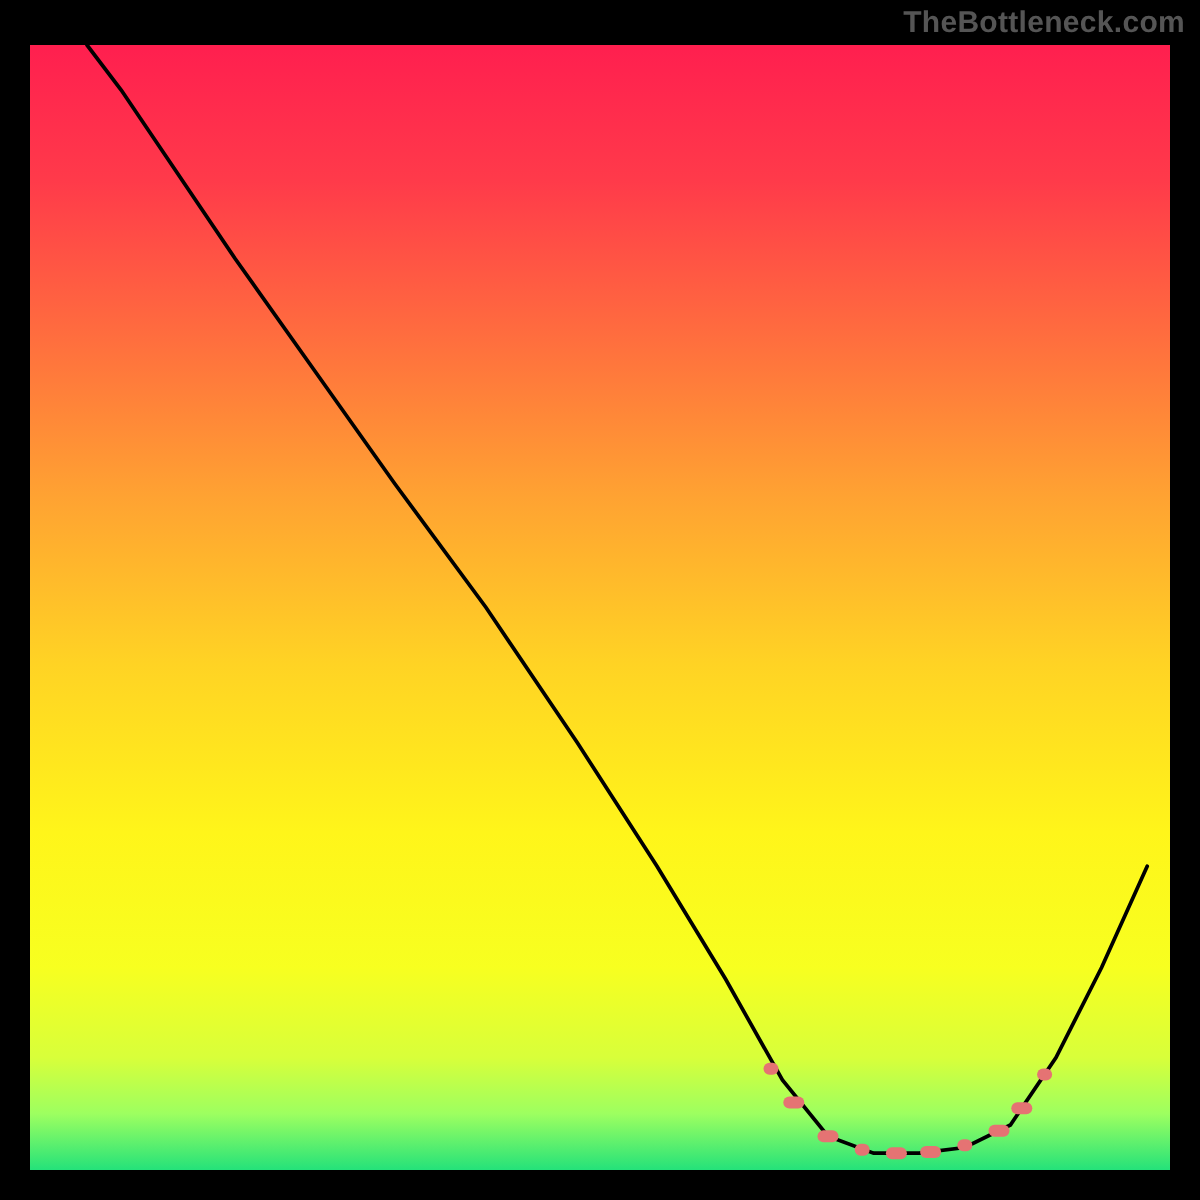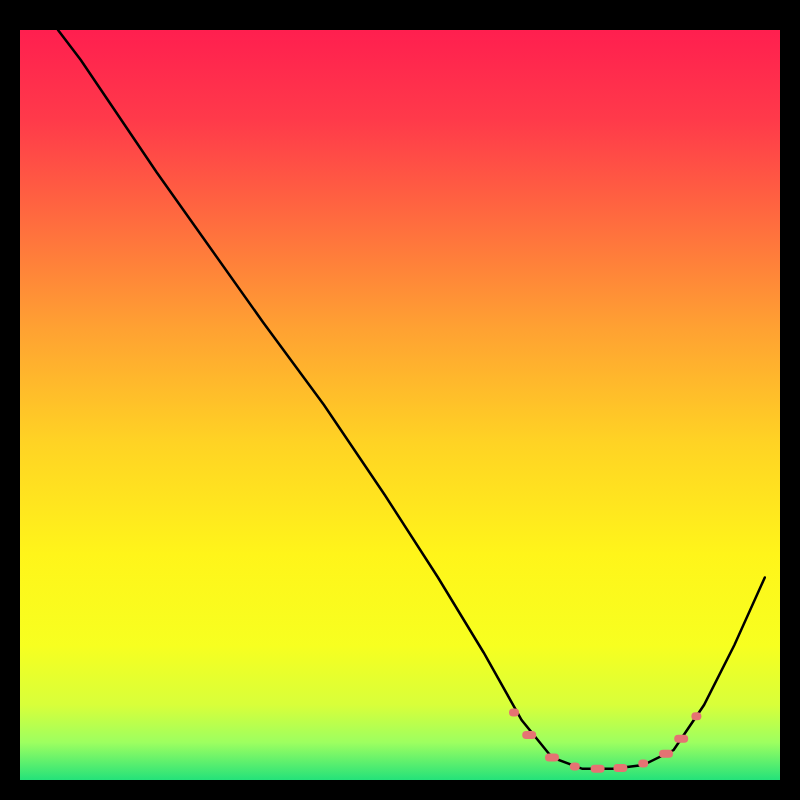--- a/index.html
+++ b/index.html
@@ -38,20 +38,21 @@
   .plot {
     width: 100%;
     height: 100%;
     display: block;
   }
 </style>
 </head>
 <body>
 
 <div class="frame">
+  <div class="watermark">TheBottleneck.com</div>
 
   <div class="plot-outer">
     <svg class="plot" viewBox="0 0 760 750" preserveAspectRatio="none">
       <defs>
         <linearGradient id="bg-grad" x1="0" y1="0" x2="0" y2="1">
             <stop offset="0%" stop-color="#ff1f4f"></stop>
             <stop offset="12%" stop-color="#ff3a4a"></stop>
             <stop offset="25%" stop-color="#ff6a3f"></stop>
             <stop offset="40%" stop-color="#ffa232"></stop>
             <stop offset="55.00000000000001%" stop-color="#ffd324"></stop>

